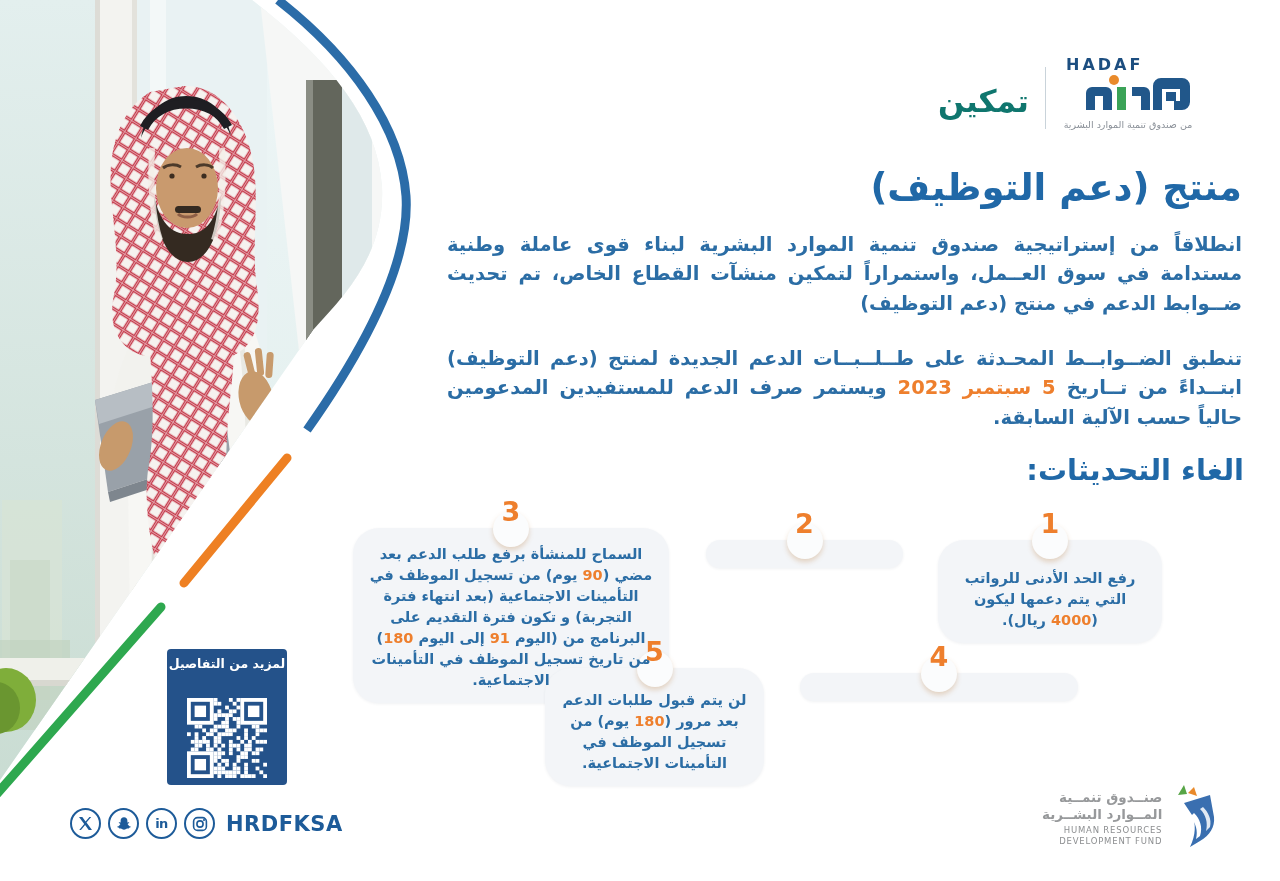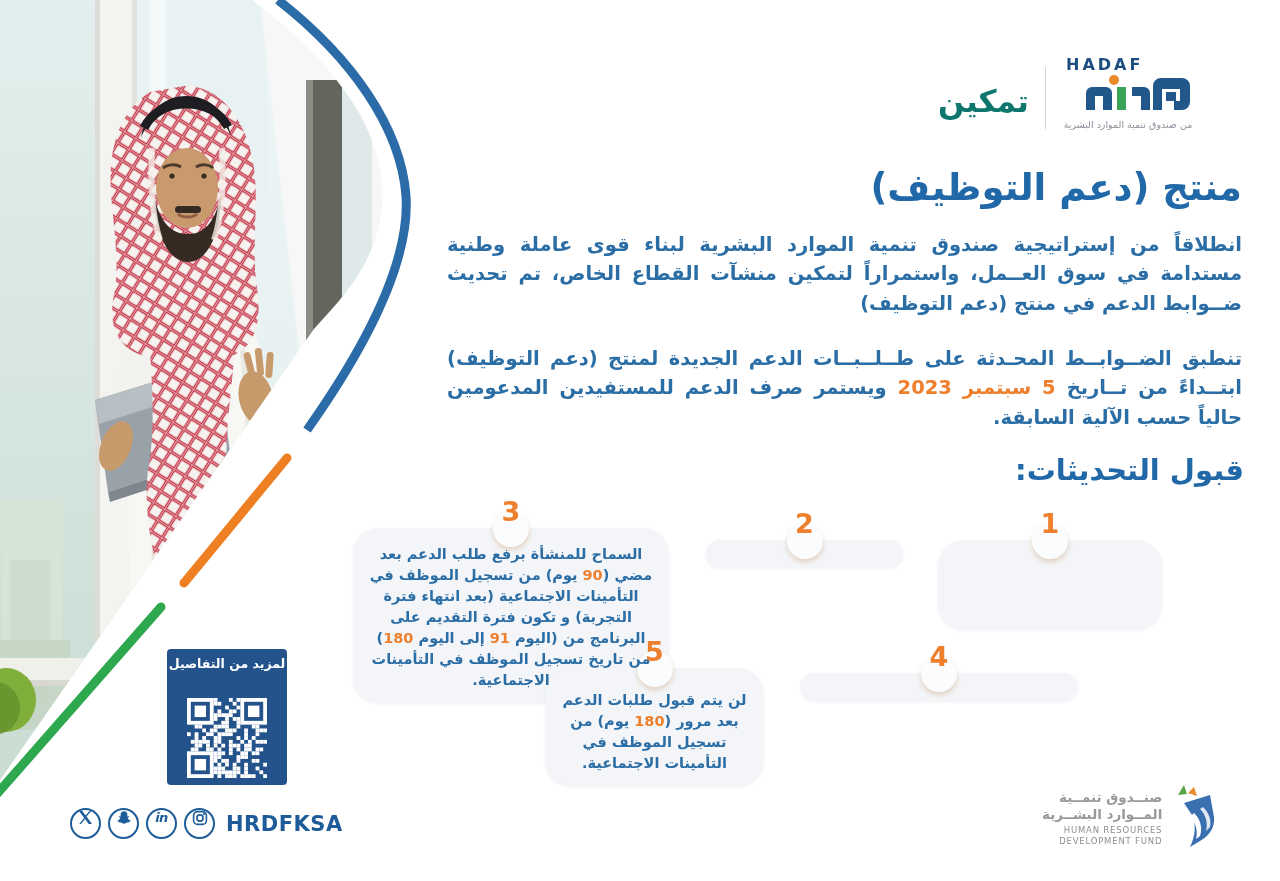--- a/index.html
+++ b/index.html
@@ -44,21 +44,21 @@
   .card-5 { left:545px; top:668px; width:219px; padding-top:22px; }
 
   
   .qr-block { position:absolute; left:167px; top:649px; width:120px; height:136px;
           background:#24528a; border-radius:4px; padding:7px 8px; display:flex; flex-direction:column; align-items:center;gap:23px; }
   .qr-label { color:#ffffff; font-size:12.5px; font-weight:bold; direction:rtl; white-space:nowrap; margin-bottom:4px; }
 
   
   .social { position:absolute; left:70px; top:808px; display:flex; align-items:center; gap:7px; }
   .s-icon { width:31px; height:31px; border:2px solid #1D5B99; border-radius:50%;
-          display:flex; align-items:flex-start; justify-content:center; color:#1D5B99; background:#fff;font-style:italic; }
+          display:flex; align-items:center; justify-content:center; color:#1D5B99; background:#fff; }
   .s-icon svg { display:block; }
   .s-in { font-size:13px; font-weight:bold; letter-spacing:-.5px; }
   .handle { font-size:21px; font-weight:bold; color:#1D5B99; letter-spacing:.5px; margin-left:4px; }
 
   
   .hrdf { position:absolute; left:1042px; top:783px; display:flex; align-items:center; gap:8px; }
   .hrdf-text { text-align:right; }
   .hrdf-ar { font-size:13.5px; font-weight:bold; color:#97999B; direction:rtl; line-height:1.25; }
   .hrdf-en { font-size:8.5px; color:#8D8F91; letter-spacing:.8px; line-height:1.3; margin-top:2px; }
 </style>
@@ -178,25 +178,26 @@
         <rect x="30" y="31" width="96" height="5" fill="#21578A" opacity="0"></rect>
       </svg>
       <div class="hadaf-tagline">من صندوق تنمية الموارد البشرية</div>
     </div>
   </div>
 
   <h1 class="title">منتج (دعم التوظيف)</h1>
   <p class="para para-1">انطلاقاً من إستراتيجية صندوق تنمية الموارد البشرية  لبناء قوى عاملة وطنية مستدامة في سوق العــمل، واستمراراً لتمكين منشآت القطاع الخاص،  تم تحديث ضــوابط الدعم في منتج (دعم التوظيف)</p>
   <p class="para para-2"><span>تنطبق الضــوابــط المحـدثة على طــلــبــات الدعم الجديدة لمنتج (دعم التوظيف) ابتــداءً من تــاريخ </span><span class="hl">5 سبتمبر 2023</span><span> ويستمر صرف الدعم للمستفيدين المدعومين حالياً حسب الآلية السابقة.</span></p>
 
-  <h2 class="updates-heading">قبول  التحديثات:</h2>
+  <h2 class="updates-heading">الغاء  التحديثات:</h2>
 
   <div class="card card-1">
     <div class="bump"></div>
     <div class="num">1</div>
+    <div class="card-text"><span>رفع الحد الأدنى للرواتب التي يتم دعمها  ليكون (</span><span class="hl">4000</span><span> ريال).</span></div>
   </div>
   <div class="card card-2">
     <div class="bump"></div>
     <div class="num">2</div>
   </div>
   <div class="card card-3">
     <div class="bump"></div>
     <div class="num">3</div>
     <div class="card-text"><span>السماح للمنشأة برفع طلب الدعم بعد مضي (</span><span class="hl">90</span><span> يوم) من تسجيل الموظف في التأمينات الاجتماعية (بعد انتهاء فترة التجربة) و تكون فترة التقديم على البرنامج من (اليوم </span><span class="hl">91</span><span> إلى اليوم </span><span class="hl">180</span><span>) من تاريخ تسجيل الموظف في التأمينات الاجتماعية.</span></div>
   </div>

